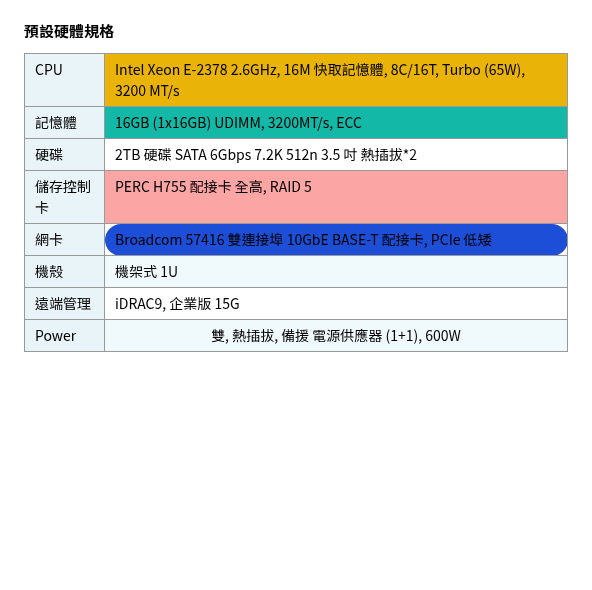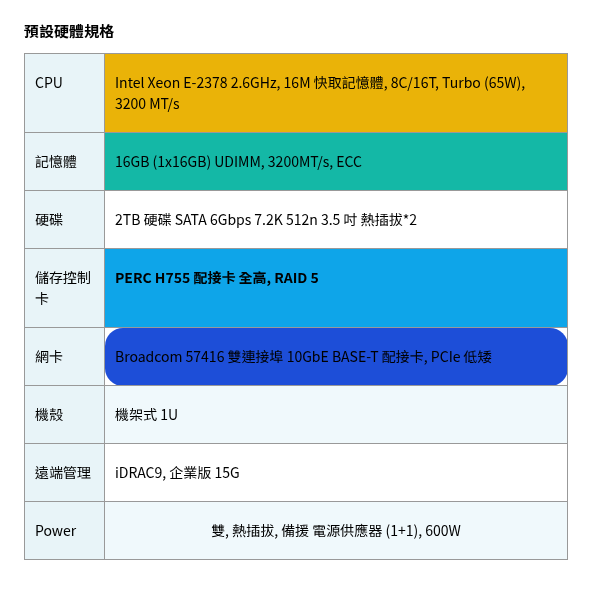--- a/index.html
+++ b/index.html
@@ -26,21 +26,21 @@
     }
 
     .specs-table {
       width: 100%;
       border-collapse: collapse;
       border: 1px solid #999999;
     }
 
     .specs-table tr td {
       border: 1px solid #999999;
-      padding: 18px 10px;
+      padding: 5px 10px;
       vertical-align: top;
       line-height: 1.5;
     }
 
     .specs-table tr td:first-child {
       width: 80px;
       background-color: #e8f4f8;
       font-weight: normal;
       color: #000000;
       white-space: pre-wrap;
@@ -78,21 +78,21 @@
       <tr>
         <td>記憶體</td>
         <td style="background-color: #14b8a6;">16GB (1x16GB) UDIMM, 3200MT/s, ECC</td>
       </tr>
       <tr>
         <td>硬碟</td>
         <td style="background-color: rgb(255, 255, 255); margin-top: 16px;">2TB 硬碟 SATA 6Gbps 7.2K 512n 3.5 吋 熱插拔*2</td>
       </tr>
       <tr>
         <td>儲存控制卡</td>
-        <td style="background-color: #0ea5e9; font-weight: bold;">PERC H755 配接卡 全高, RAID 5</td>
+        <td style="background-color: #fca5a5;">PERC H755 配接卡 全高, RAID 5</td>
       </tr>
       <tr>
         <td>網卡</td>
         <td style="background-color: #1d4ed8; border-radius: 18px;">Broadcom 57416 雙連接埠 10GbE BASE-T 配接卡, PCIe 低矮</td>
       </tr>
       <tr>
         <td>機殼</td>
         <td style="background-color: rgb(240, 249, 252);">機架式 1U</td>
       </tr>
       <tr>

